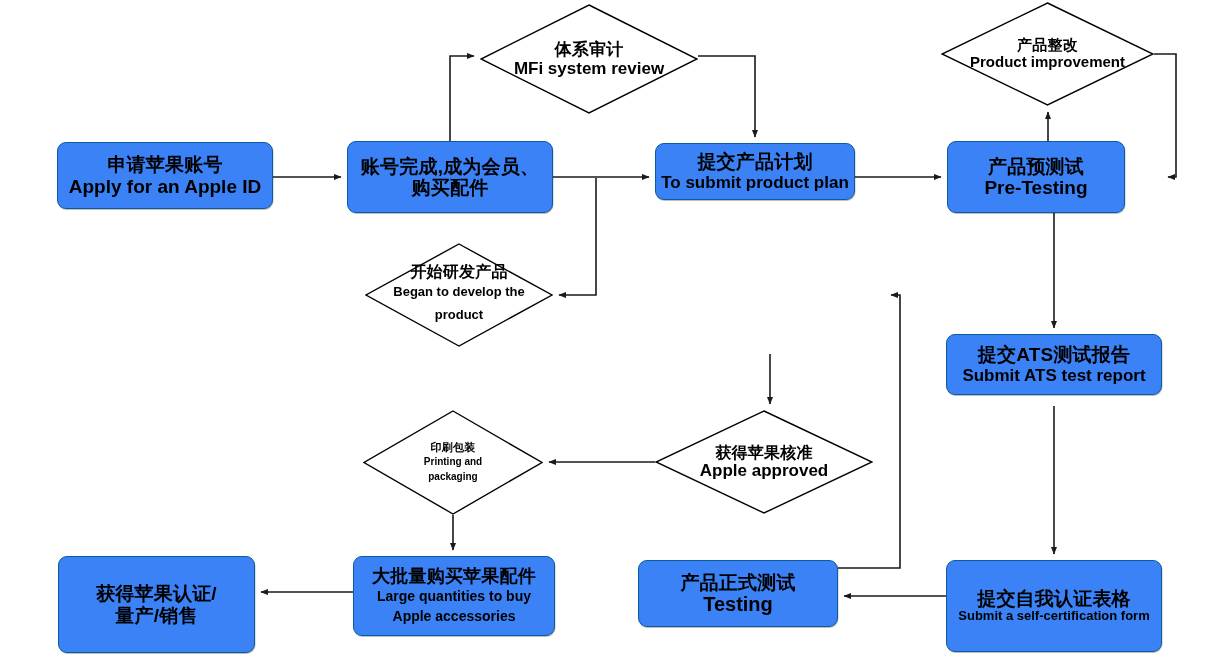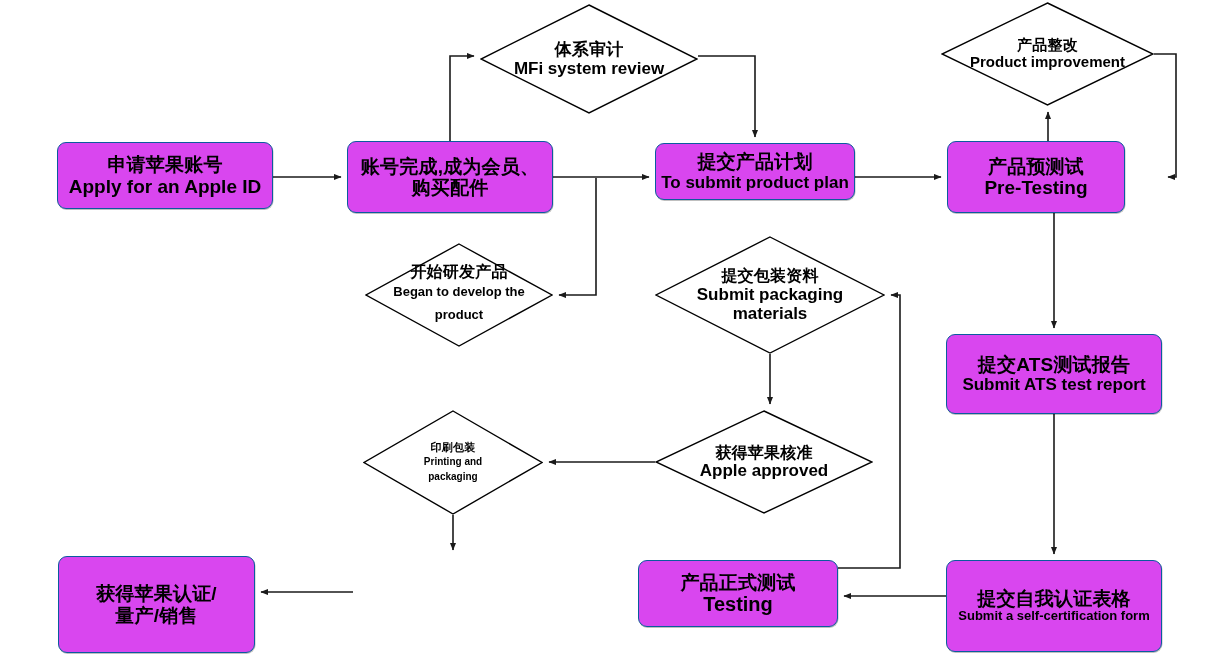--- a/index.html
+++ b/index.html
@@ -30,21 +30,21 @@
     box-sizing: border-box;
     display: flex;
     flex-direction: column;
     align-items: center;
     justify-content: center;
     text-align: center;
     color: #000000;
     line-height: 1.12;
   }
   .proc {
-    background: #d946ef;
+    background: #3b82f6;
     border: 1px solid #0B5C9E;
     border-radius: 9px;
     box-shadow: 0.5px 1px 0 rgba(0,0,0,0.25);
   }
   .dec {
     background: transparent;
   }
   .dec .dshape {
     position: absolute;
     left: 0; top: 0;
@@ -76,21 +76,21 @@
   #n-account-done .l-cn { font-size: 19px; }
 
   #n-submit-plan       { left: 655px; top: 143px; width: 200px; height: 57px; }
   #n-submit-plan .l-cn { font-size: 19px; }
   #n-submit-plan .l-en { font-size: 17px; }
 
   #n-pre-testing       { left: 947px; top: 141px; width: 178px; height: 72px; }
   #n-pre-testing .l-cn { font-size: 19px; }
   #n-pre-testing .l-en { font-size: 19px; }
 
-  #n-ats-report       { left: 946px; top: 334px; width: 216px; height: 80px; }
+  #n-ats-report       { left: 946px; top: 334px; width: 216px; height: 61px; }
   #n-ats-report .l-cn { font-size: 19px; }
   #n-ats-report .l-en { font-size: 17px; }
 
   #n-self-cert       { left: 946px; top: 560px; width: 216px; height: 92px; }
   #n-self-cert .l-cn { font-size: 19px; }
   #n-self-cert .l-en { font-size: 13px; font-weight: 700; }
 
   #n-testing       { left: 638px; top: 560px; width: 200px; height: 67px; }
   #n-testing .l-cn { font-size: 19px; }
   #n-testing .l-en { font-size: 20px; }
@@ -215,20 +215,27 @@
     </div>
   </div>
 
   <div class="node proc" id="n-testing">
     <div class="ptext">
       <span class="l-cn">产品正式测试</span>
       <span class="l-en">Testing</span>
     </div>
   </div>
 
+  <div class="node proc" id="n-buy-bulk">
+    <div class="ptext">
+      <span class="l-cn">大批量购买苹果配件</span>
+      <span class="l-en">Large quantities to buy</span>
+      <span class="l-en">Apple accessories</span>
+    </div>
+  </div>
 
   <div class="node proc" id="n-certified">
     <div class="ptext">
       <span class="l-cn">获得苹果认证/</span>
       <span class="l-cn">量产/销售</span>
     </div>
   </div>
 
   <div class="node dec" id="n-mfi-review">
     <svg class="dshape" viewBox="0 0 218 110" preserveAspectRatio="none">
@@ -254,30 +261,20 @@
     <svg class="dshape" viewBox="0 0 188 104" preserveAspectRatio="none">
       <polygon points="94,1 187,52 94,103 1,52" fill="#ffffff" stroke="#000000" stroke-width="1.4" vector-effect="non-scaling-stroke"></polygon>
     </svg>
     <div class="dtext">
       <span class="l-cn">开始研发产品</span>
       <span class="l-en">Began to develop the</span>
       <span class="l-en">product</span>
     </div>
   </div>
 
-  <div class="node dec" id="n-submit-pack">
-    <svg class="dshape" viewBox="0 0 230 118" preserveAspectRatio="none">
-      <polygon points="115,1 229,59 115,117 1,59" fill="#ffffff" stroke="#000000" stroke-width="1.4" vector-effect="non-scaling-stroke"></polygon>
-    </svg>
-    <div class="dtext">
-      <span class="l-cn">提交包装资料</span>
-      <span class="l-en">Submit packaging</span>
-      <span class="l-en">materials</span>
-    </div>
-  </div>
 
   <div class="node dec" id="n-apple-approved">
     <svg class="dshape" viewBox="0 0 218 104" preserveAspectRatio="none">
       <polygon points="109,1 217,52 109,103 1,52" fill="#ffffff" stroke="#000000" stroke-width="1.4" vector-effect="non-scaling-stroke"></polygon>
     </svg>
     <div class="dtext">
       <span class="l-cn">获得苹果核准</span>
       <span class="l-en">Apple approved</span>
     </div>
   </div>

